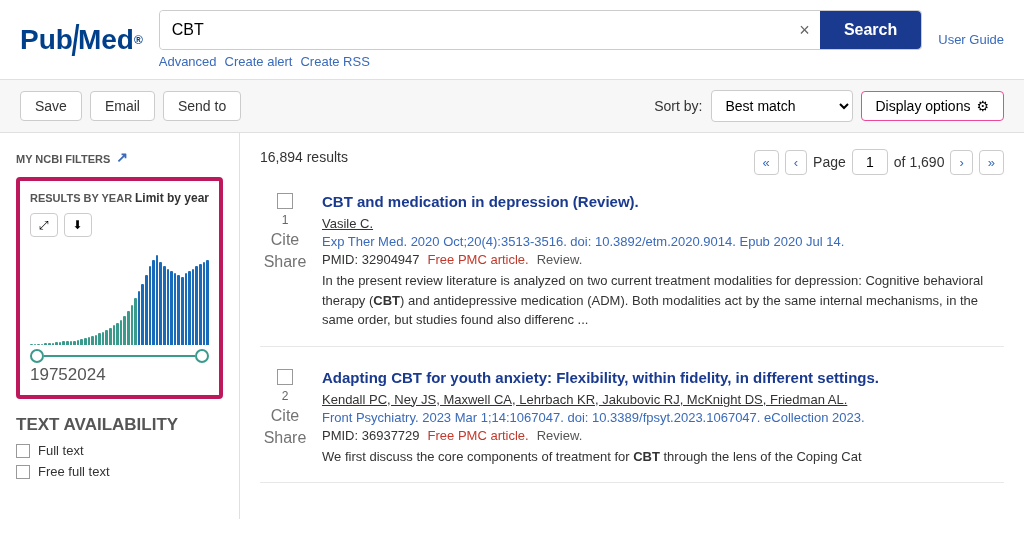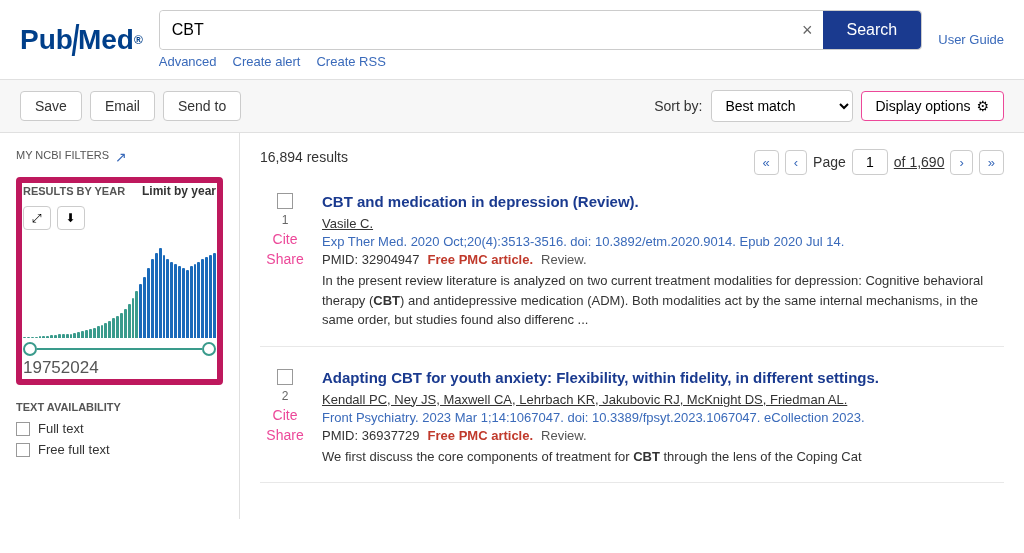--- a/index.html
+++ b/index.html
@@ -52,27 +52,27 @@
       font-size: 18px;
       color: #666;
       padding: 0 10px;
     }
     .search-btn {
       background: #1a3a8f;
       color: #fff;
       border: none;
       padding: 10px 24px;
       font-size: 16px;
-      font-weight: normal;
+      font-weight: bold;
       cursor: pointer;
       border-radius: 0 4px 4px 0;
     }
     .search-links {
       display: flex;
-      gap: 16px;
+      gap: 8px;
       margin-top: 4px;
       font-size: 13px;
     }
     .search-links a {
       color: #3a6aba;
       text-decoration: none;
     }
     .user-guide {
       margin-left: auto;
       color: #3a6aba;
@@ -135,37 +135,37 @@
 
     
     .sidebar {
       width: 240px;
       flex-shrink: 0;
       padding: 16px;
       border-right: 1px solid #e0e0e0;
     }
     .ncbi-filters {
       display: flex;
-      align-items: flex-start;
+      align-items: flex-end;
       gap: 6px;
       font-size: 11px;
-      font-weight: normal;
+      font-weight: bold;
       color: #555;
       text-transform: uppercase;
       margin-bottom: 12px;
     }
     .ncbi-filters .ext-icon {
       font-size: 14px;
       color: #3a6aba;
     }
     
     .results-by-year {
-      border: 6px solid #be185d;
-      border-radius: 4px;
-      padding: 1px;
+      border: 4px solid #be185d;
+      border-radius: 4px;
+      padding: 10px;
       margin-bottom: 16px;
     }
     .rby-header {
       display: flex;
       justify-content: space-between;
       align-items: center;
       margin-bottom: 8px;
     }
     .rby-title {
       font-size: 11px;
@@ -228,21 +228,21 @@
       flex: 1;
       height: 2px;
       background: #3a9b8c;
     }
 
     
     .filter-section {
       margin-bottom: 16px;
     }
     .filter-title {
-      font-size: 11px;
+      font-size: 17px;
       font-weight: bold;
       color: #555;
       text-transform: uppercase;
       margin-bottom: 8px;
     }
     .filter-item {
       display: flex;
       align-items: center;
       gap: 8px;
       margin-bottom: 6px;
@@ -288,21 +288,21 @@
     }
     .pg-btn:disabled { color: #ccc; cursor: default; }
     .page-input {
       width: 36px;
       text-align: center;
       border: 1px solid #ccc;
       border-radius: 4px;
       padding: 4px;
       font-size: 14px;
     }
-    .page-total { font-size: 14px; color: #333; text-decoration: underline; }
+    .page-total { font-size: 14px; color: #333; }
 
     
     .result-item {
       display: flex;
       gap: 12px;
       margin-bottom: 20px;
       padding-bottom: 16px;
       border-bottom: 1px solid #e8e8e8;
     }
     .result-left {
@@ -318,22 +318,22 @@
       height: 16px;
       border: 1px solid #999;
       background: #fff;
       margin-top: 2px;
     }
     .result-number {
       font-size: 12px;
       color: #666;
     }
     .cite-link, .share-link {
-      font-size: 14px;
-      color: #ec4899;
+      font-size: 16px;
+      color: #737373;
       cursor: pointer;
       text-decoration: none;
     }
     .result-body { flex: 1; }
     .result-title {
       font-size: 15px;
       color: #1a3a8f;
       font-weight: bold;
       margin-bottom: 4px;
       cursor: pointer;
@@ -353,21 +353,21 @@
     .result-pmid-line {
       font-size: 13px;
       color: #333;
       margin-bottom: 4px;
       display: flex;
       align-items: center;
       gap: 8px;
     }
     .free-pmc {
       color: #c0392b;
-      font-weight: bold;
+      font-weight: normal;
       font-size: 13px;
     }
     .result-type {
       font-size: 13px;
       color: #555;
     }
     .result-abstract {
       font-size: 13px;
       color: #333;
       line-height: 1.5;

